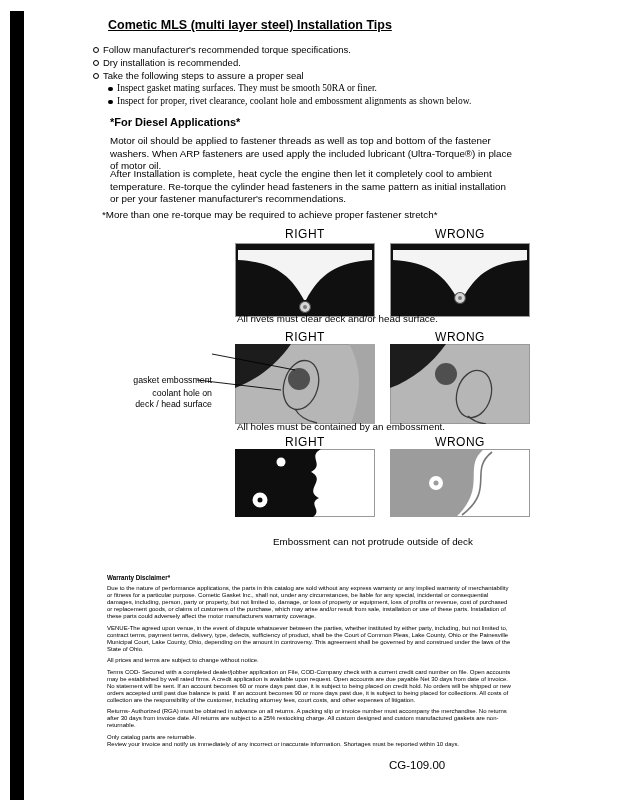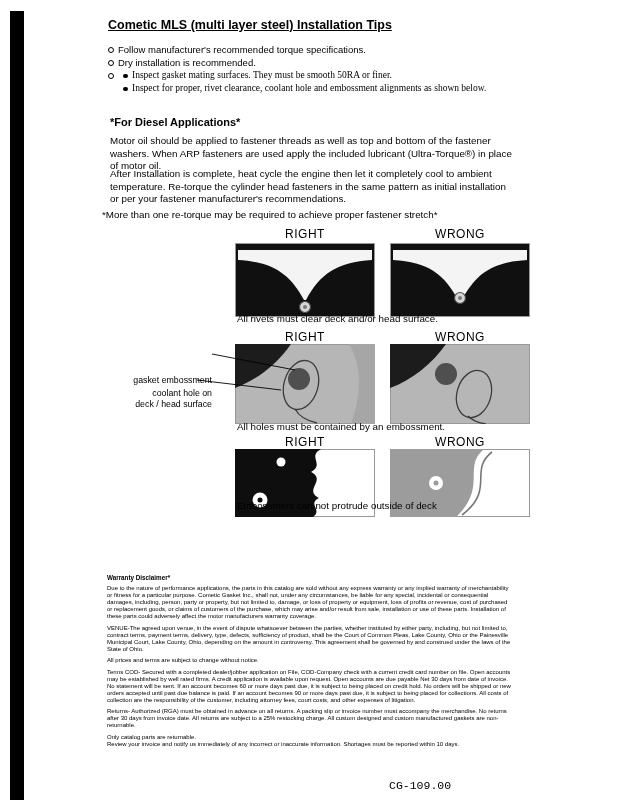--- a/index.html
+++ b/index.html
@@ -10,21 +10,21 @@
     color: #000;
   }
   .page { position: relative; width: 618px; height: 800px; background: #fff; overflow: hidden; }
   .left-bar { position: absolute; left: 10px; top: 11px; width: 14px; height: 789px; background: #000; }
 
   .title {
     position: absolute; left: 108px; top: 18px; margin: 0;
     font-size: 12.5px; font-weight: bold; text-decoration: underline;
   }
 
-  .bullets { position: absolute; left: 107px; top: 43px; width: 430px; font-size: 9.5px; line-height: 13px; }
+  .bullets { position: absolute; left: 92px; top: 43px; width: 430px; font-size: 9.5px; line-height: 13px; }
   .bullet-row { position: relative; padding-left: 11px; }
   .bullet-row.sub { margin-left: 14px; font-family: Liberation Serif, serif; }
   .marker-hollow { position: absolute; left: 1px; top: 4px; width: 4px; height: 4px; border: 1px solid #000; border-radius: 50%; }
   .marker-solid  { position: absolute; left: 2px; top: 4.5px; width: 4.5px; height: 4.5px; background: #000; border-radius: 50%; }
 
   .diesel-heading { position: absolute; left: 110px; top: 116px; font-size: 11px; font-weight: bold; }
   .para { position: absolute; left: 110px; width: 402px; font-size: 9.8px; line-height: 12.5px; }
   .para1 { top: 135px; }
   .para2 { top: 168px; }
   .note  { position: absolute; left: 102px; top: 209px; font-size: 9.8px; }
@@ -33,21 +33,21 @@
   .diagram { position: absolute; display: block; }
   .caption { position: absolute; left: 237px; font-size: 9.8px; line-height: 12px; }
   .ann { position: absolute; font-size: 8.8px; line-height: 10.5px; text-align: right; }
   .connectors { position: absolute; pointer-events: none; }
 
   .warranty { position: absolute; left: 107px; top: 574px; width: 407px; }
   .warranty h2 { font-size: 6.3px; font-weight: bold; margin: 0 0 4px 0; }
   .warranty p { font-size: 6px; line-height: 7px; margin: 0 0 4.5px 0; }
   .warranty p.tight { margin: 0; }
 
-  .footer-code { position: absolute; left: 389px; top: 779px; font-size: 11.5px; font-family: Liberation Mono, monospace; }
+  .footer-code { position: absolute; left: 389px; top: 759px; font-size: 11.5px; }
 </style>
 </head>
 <body>
 
 <div class="page">
 
   <div class="left-bar"></div>
 
   <h1 class="title">Cometic MLS (multi layer steel) Installation Tips</h1>
 
@@ -55,20 +55,21 @@
     <div class="bullet-row">
       <span class="marker-hollow"></span>
       <span>Follow manufacturer's recommended torque specifications.</span>
     </div>
     <div class="bullet-row">
       <span class="marker-hollow"></span>
       <span>Dry installation is recommended.</span>
     </div>
     <div class="bullet-row">
       <span class="marker-hollow"></span>
+      <span>Take the following steps to assure a proper seal</span>
     </div>
     <div class="bullet-row sub">
       <span class="marker-solid"></span>
       <span>Inspect gasket mating surfaces.  They must be smooth 50RA or finer.</span>
     </div>
     <div class="bullet-row sub">
       <span class="marker-solid"></span>
       <span>Inspect for proper, rivet clearance, coolant hole and embossment alignments as shown below.</span>
     </div>
   </div>
@@ -138,21 +139,21 @@
     <circle cx="25" cy="51" r="2.5" fill="#0e0e0e"></circle>
   </svg>
   <svg class="diagram" style="left:390px; top:449px;" width="140" height="68" viewBox="0 0 140 68">
     <rect x="0.5" y="0.5" width="139" height="67" fill="#ffffff" stroke="#999999" stroke-width="1"></rect>
     <path d="M0,0 L94,0 C72,18 98,38 66,68 L0,68 Z" fill="#9c9c9c"></path>
     <path d="M102,3 C78,22 106,40 72,66" fill="none" stroke="#777777" stroke-width="1.6"></path>
     <circle cx="46" cy="34" r="7" fill="#ffffff"></circle>
     <circle cx="46" cy="34" r="2.5" fill="#9c9c9c"></circle>
   </svg>
 
-  <div class="caption" style="top:500px;">
+  <div class="caption" style="top:536px;margin-left:36px;">
     <div>Embossment can not protrude outside of deck</div>
   </div>
 
   <div class="warranty">
     <h2>Warranty Disclaimer*</h2>
     <p>Due to the nature of performance applications, the parts in this catalog are sold without any express warranty or any implied warranty of merchantability or fitness for a particular purpose. Cometic Gasket Inc., shall not, under any circumstances, be liable for any special, incidental or consequential damages, including, person, party or property, but not limited to, damage, or loss of property or equipment, loss of profits or revenue, cost of purchased or replacement goods, or claims of customers of the purchase, which may arise and/or result from sale, installation or use of these parts. Installation of these parts could adversely affect the motor manufacturers warranty coverage.</p>
     <p>VENUE-The agreed upon venue, in the event of dispute whatsoever between the parties, whether instituted by either party, including, but not limited to, contract terms, payment terms, delivery, type, defects, sufficiency of product, shall be the Court of Common Pleas, Lake County, Ohio or the Painesville Municipal Court, Lake County, Ohio, depending on the amount in controversy. This agreement shall be governed by and construed under the laws of the State of Ohio.</p>
     <p>All prices and terms are subject to change without notice.</p>
     <p>Terms COD- Secured with a completed dealer/jobber application on File, COD-Company check with a current credit card number on file. Open accounts may be established by well rated firms. A credit application is available upon request. Open accounts are due payable Net 30 days from date of invoice. No statement will be sent. If an account becomes 60 or more days past due, it is subject to being placed on credit hold. No orders will be shipped or new orders accepted until past due balance is paid. If an account becomes 90 or more days past due, it is subject to being placed for collections. All costs of collection are the responsibility of the customer, including attorney fees, court costs, and other expenses of litigation.</p>
     <p>Returns- Authorized (RGA) must be obtained in advance on all returns. A packing slip or invoice number must accompany the merchandise. No returns after 30 days from invoice date. All returns are subject to a 25% restocking charge. All custom designed and custom manufactured gaskets are non-returnable.</p>

